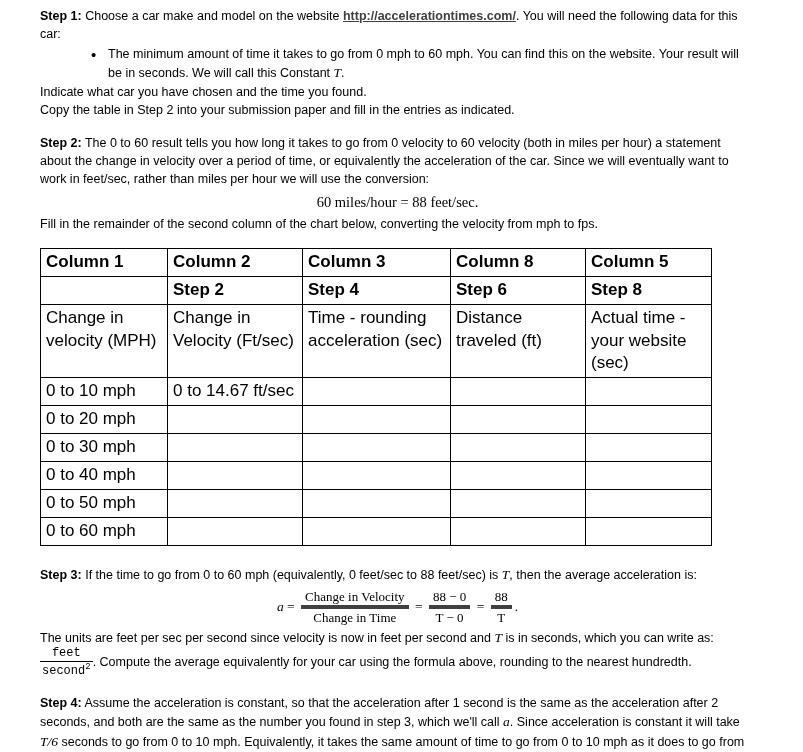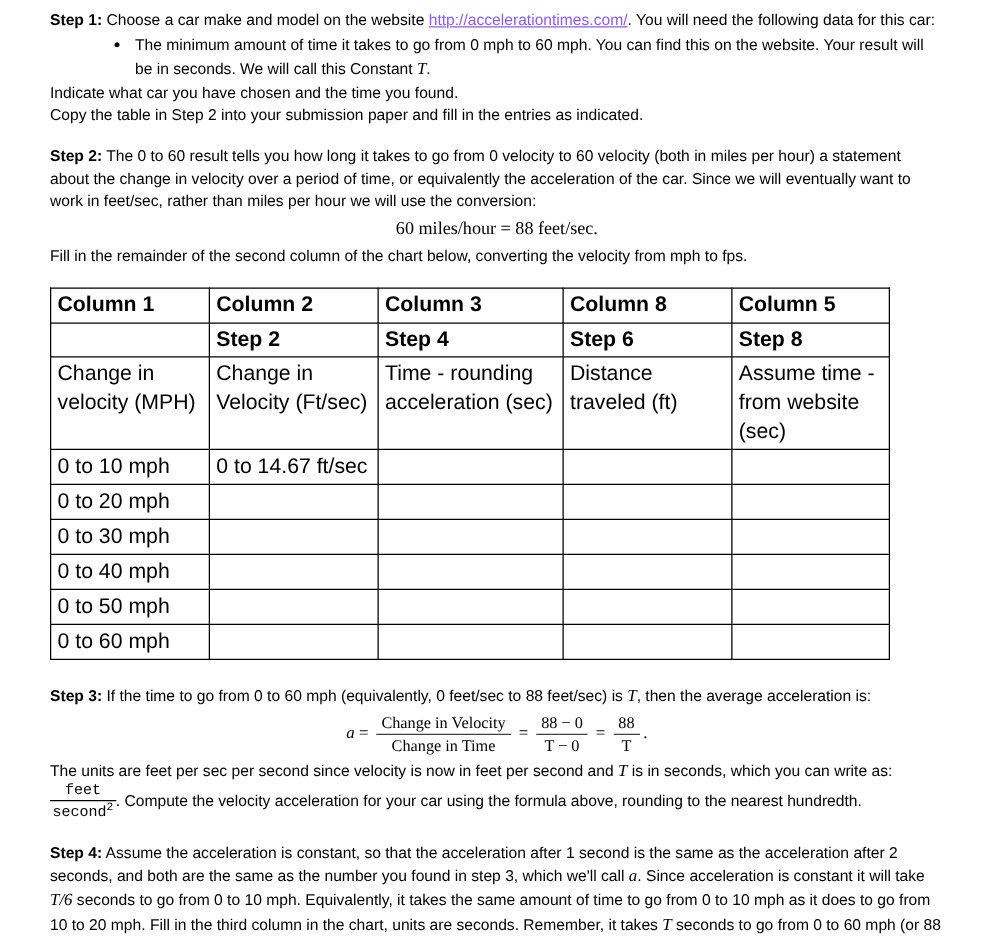--- a/index.html
+++ b/index.html
@@ -26,22 +26,23 @@
     padding: 0 48px 0 40px;
   }
   p {
     margin: 0;
     line-height: 1.45;
   }
   .step-label {
     font-weight: bold;
   }
   .link {
-    color: #8b5cf6;
+    color: #404040;
     text-decoration: underline;
+    font-weight: bold;
   }
   .bullet-list {
     margin: 2px 0 0 0;
     padding: 0 0 0 68px;
     list-style: none;
   }
   .bullet-list li {
     position: relative;
     line-height: 1.45;
     padding-left: 0;
@@ -107,21 +108,21 @@
     vertical-align: middle;
     text-align: center;
     font-family: "Liberation Serif", serif;
     font-size: 13px;
     line-height: 1.2;
     margin: 0 3px;
   }
   .frac .num {
     display: block;
     padding: 0 4px 1px 4px;
-    border-bottom: 1px solid #404040;
+    border-bottom: 4px solid #404040;
   }
   .frac .den {
     display: block;
     padding: 1px 4px 0 4px;
   }
   .eqline {
     text-align: center;
     font-family: "Liberation Serif", serif;
     font-size: 13.5px;
     margin-top: 4px;
@@ -193,21 +194,21 @@
         <td class="head">Step 2</td>
         <td class="head">Step 4</td>
         <td class="head">Step 6</td>
         <td class="head">Step 8</td>
       </tr>
       <tr>
         <td>Change in velocity (MPH)</td>
         <td>Change in Velocity (Ft/sec)</td>
         <td>Time - rounding acceleration (sec)</td>
         <td>Distance traveled (ft)</td>
-        <td>Assume time - from website (sec)</td>
+        <td>Actual time - your website (sec)</td>
       </tr>
       <tr>
         <td>0 to 10 mph</td>
         <td>0 to 14.67 ft/sec</td>
         <td></td>
         <td></td>
         <td></td>
       </tr>
       <tr>
         <td>0 to 20 mph</td>
@@ -265,21 +266,21 @@
         <span class="den">T − 0</span>
       </span>
       <span class="mi-up">=</span>
       <span class="frac">
         <span class="num">88</span>
         <span class="den">T</span>
       </span><span class="mi-up">.</span>
     </div>
 
     <p><span>The units are feet per sec per second since velocity is now in feet per second and </span><span class="mi">T</span><span> is in seconds, which you can write as: </span></p>
-    <p><span class="inline-frac-small"><span class="num">feet</span><span class="den"><span>second</span><sup class="sq">2</sup></span></span><span>. Compute the velocity acceleration for your car using the formula above, rounding to the nearest hundredth.</span></p>
+    <p><span class="inline-frac-small"><span class="num">feet</span><span class="den"><span>second</span><sup class="sq">2</sup></span></span><span>. Compute the average equivalently for your car using the formula above, rounding to the nearest hundredth.</span></p>
   </div>
 
   <div class="gap-md"></div>
 
   <div class="block">
     <p><span class="step-label">Step 4:</span><span> Assume the acceleration is constant, so that the acceleration after 1 second is the same as the acceleration after 2 seconds, and both are the same as the number you found in step 3, which we'll call </span><span class="mi">a</span><span>. Since acceleration is constant it will take </span><span class="mi">T/6</span><span> seconds to go from 0 to 10 mph. Equivalently, it takes the same amount of time to go from 0 to 10 mph as it does to go from 10 to 20 mph. Fill in the third column in the chart, units are seconds. Remember, it takes </span><span class="mi">T</span><span> seconds to go from 0 to 60 mph (or 88 feet/sec).</span></p>
   </div>
 
 </div>
 

